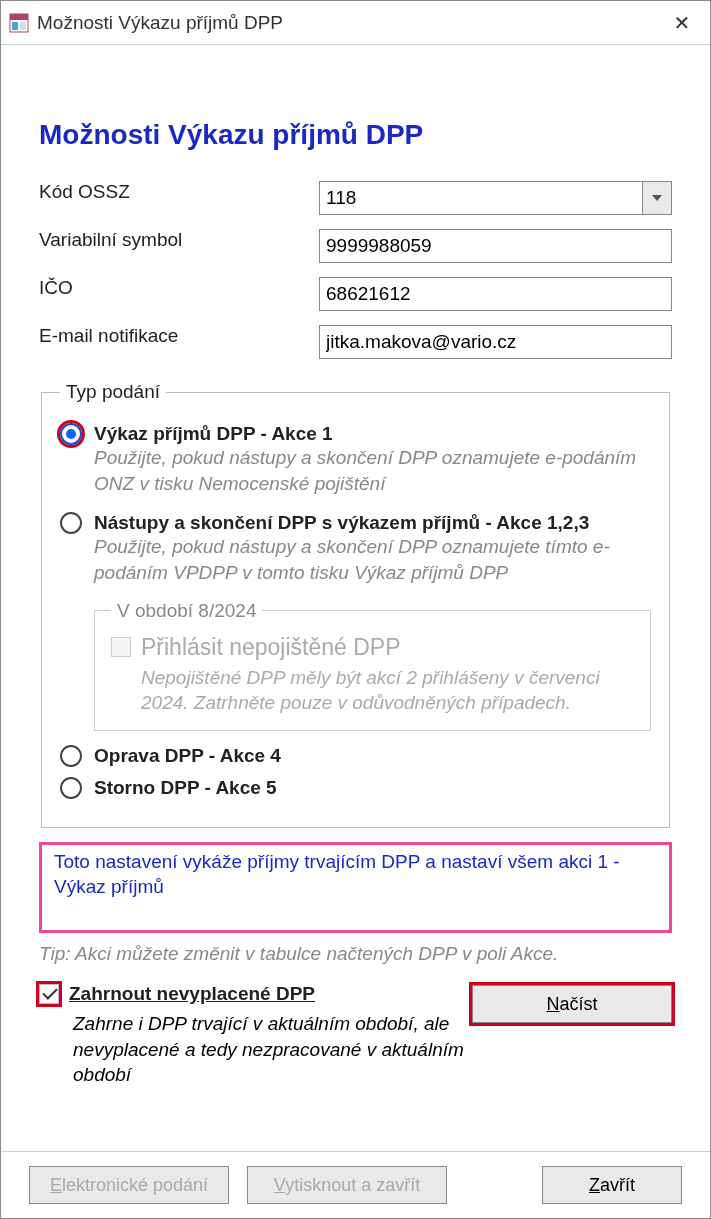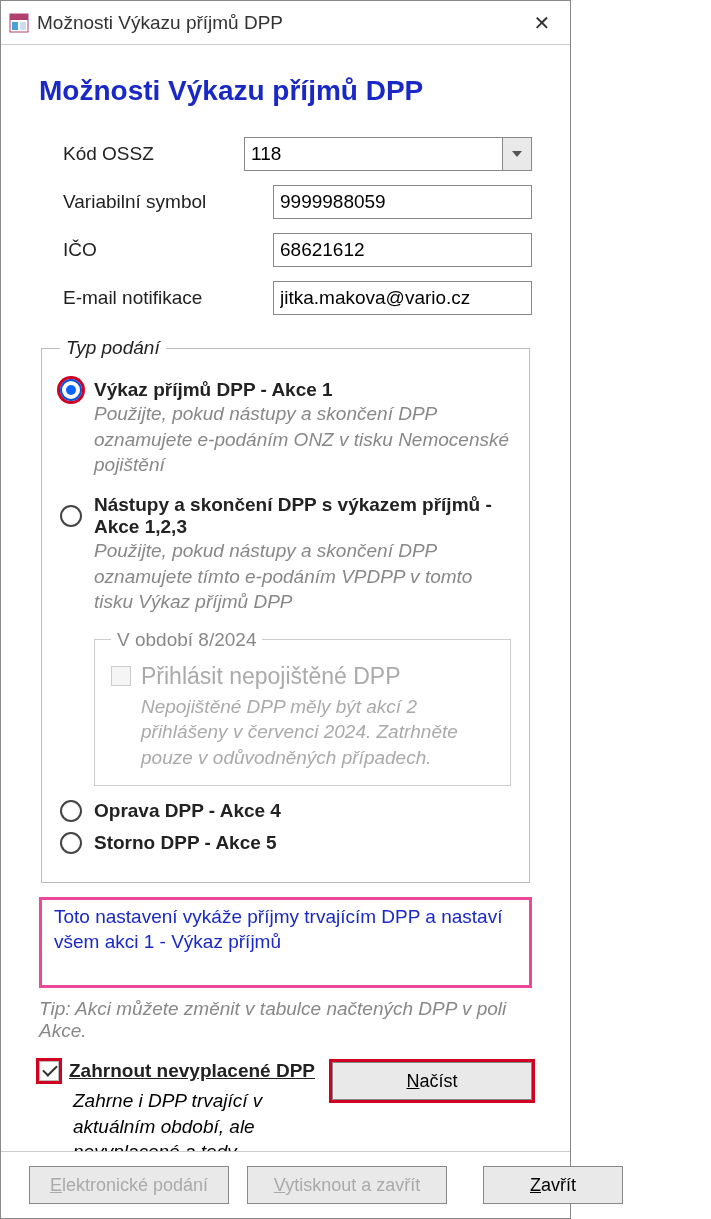--- a/index.html
+++ b/index.html
@@ -4,27 +4,28 @@
 <style>
   * { box-sizing: border-box; }
   body {
     margin: 0;
     font-family: "Segoe UI", Tahoma, sans-serif;
     font-size: 18px;
     background: #fff;
     color: #222;
   }
   .window {
-    width: 571px;
+    width: 711px;
     height: 1219px;
     border: 1px solid #888;
     background: #fff;
     position: relative;
     display: flex;
     flex-direction: column;
+    gap: 44px;
   }
   .titlebar {
     height: 44px;
     display: flex;
     align-items: center;
     border-bottom: 1px solid #ccc;
     padding: 0 8px;
     background: #fff;
   }
   .titlebar .app-icon {
@@ -51,23 +52,22 @@
     overflow: hidden;
   }
   h1.page-title {
     color: #1a29c5;
     font-weight: 700;
     font-size: 28px;
     margin: 10px 0 30px 0;
   }
   .form-row {
     display: flex;
-    align-items: center;
+    align-items: flex-start;
     margin-bottom: 14px;
-    margin-left: 24px;
   }
   .form-row label {
     width: 280px;
     font-size: 19px;
   }
   .form-row .field {
     flex: 1;
     display: flex;
   }
   .txt {
@@ -96,21 +96,20 @@
   }
   .combo-btn svg { width: 10px; height: 6px; }
   fieldset.typ {
     margin-top: 22px;
     border: 1px solid #bbb;
     padding: 20px 18px 18px 18px;
   }
   fieldset.typ > legend {
     padding: 0 6px;
     font-size: 19px;
-    font-style: italic;
   }
   .radio-item { margin-bottom: 10px; }
   .radio-row {
     display: flex;
     align-items: center;
     gap: 12px;
   }
   .radio {
     width: 22px; height: 22px;
     border: 2px solid #444;

